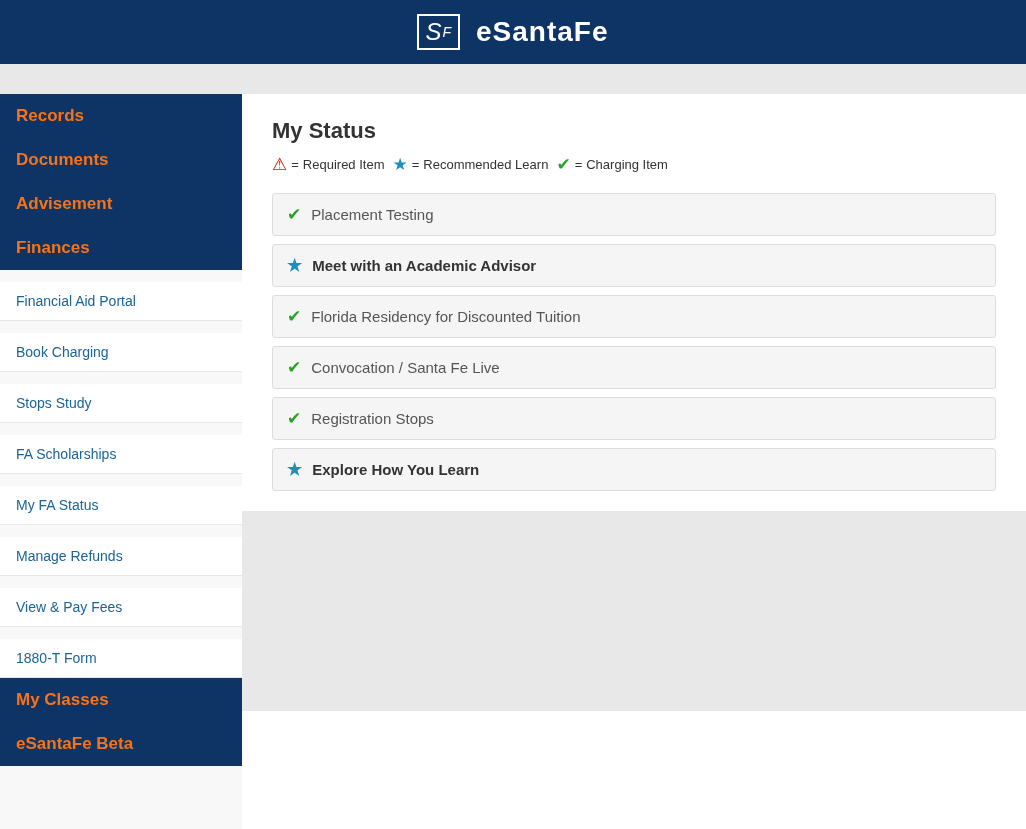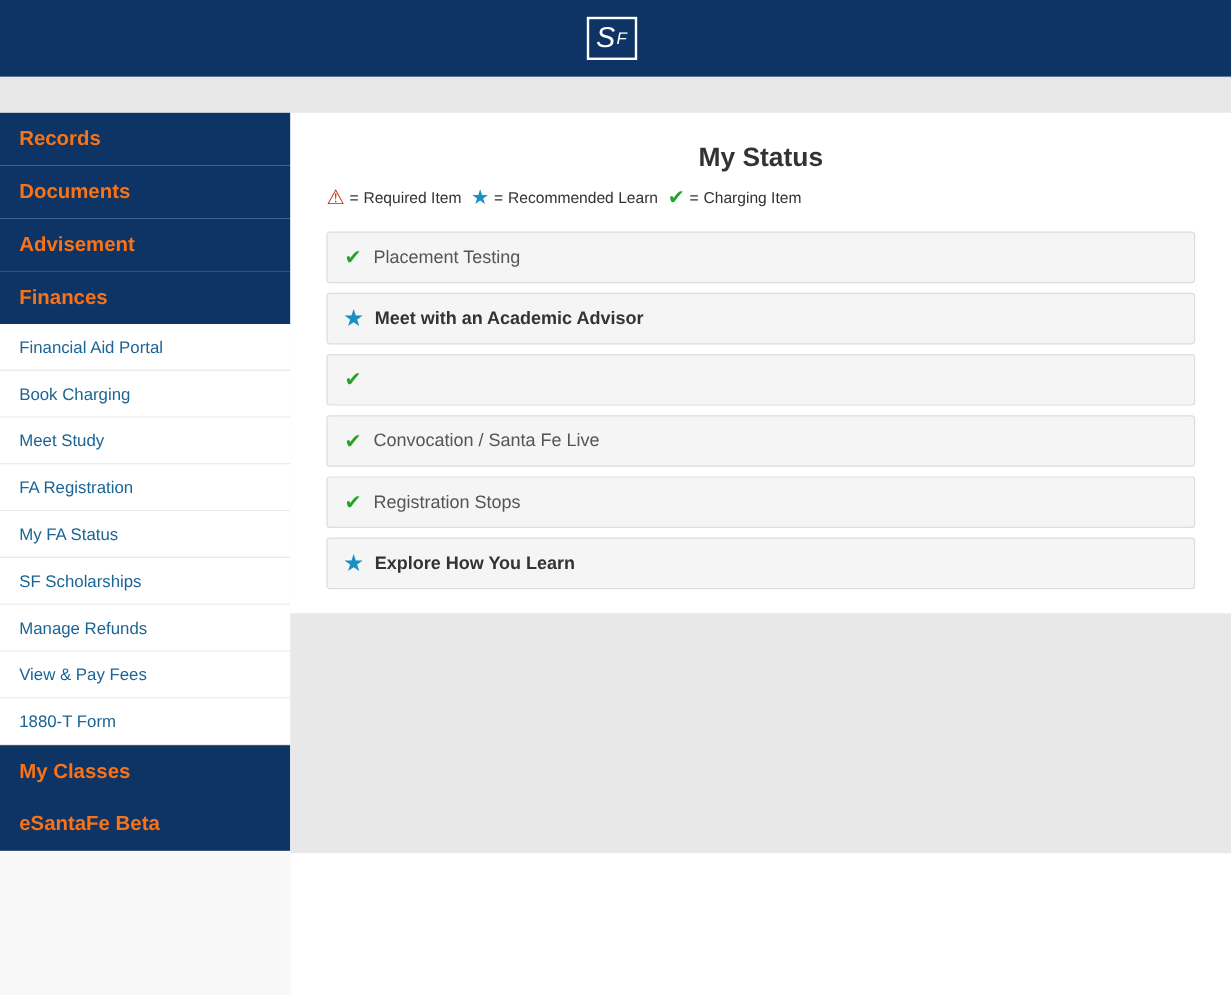--- a/index.html
+++ b/index.html
@@ -60,40 +60,40 @@
       cursor: pointer;
     }
 
     .sidebar-item {
       background-color: white;
       color: #1a6496;
       padding: 11px 16px;
       font-size: 14px;
       border-bottom: 1px solid #e8e8e8;
       cursor: pointer;
+      margin-top: 12px;
     }
     .sidebar-item.active {
       background-color: #fff;
       font-weight: normal;
     }
 
     
     #content {
       flex: 1;
       background: white;
       padding: 24px 30px;
       position: relative;
     }
 
     #content h2 {
       font-size: 22px;
       font-weight: bold;
       color: #333;
       margin-bottom: 10px;
-      text-align: center;
     }
 
     .legend {
       display: flex;
       align-items: center;
       gap: 8px;
       font-size: 13px;
       color: #333;
       margin-bottom: 18px;
       flex-wrap: wrap;
@@ -154,20 +154,21 @@
       height: 200px;
       margin: 0 -30px -24px -30px;
       margin-top: 20px;
     }
   </style>
 </head>
 <body>
 
 <div id="header">
   <span class="sf-logo">S<sub>F</sub></span>
+  <span>eSantaFe</span>
 </div>
 
 <div id="subheader"></div>
 
 <div id="main-layout">
 
   <div id="sidebar">
 
     <div class="sidebar-section-header">
       <span>Records</span>
@@ -190,30 +191,27 @@
         <span>Financial Aid Portal</span>
       </div>
 
       <div class="arrow-right">←</div>
     </div>
 
     <div class="sidebar-item">
       <span>Book Charging</span>
     </div>
     <div class="sidebar-item">
-      <span>Meet Study</span>
-    </div>
-    <div class="sidebar-item">
-      <span>FA Registration</span>
+      <span>Stops Study</span>
+    </div>
+    <div class="sidebar-item">
+      <span>FA Scholarships</span>
     </div>
     <div class="sidebar-item">
       <span>My FA Status</span>
-    </div>
-    <div class="sidebar-item">
-      <span>SF Scholarships</span>
     </div>
     <div class="sidebar-item">
       <span>Manage Refunds</span>
     </div>
     <div class="sidebar-item">
       <span>View &amp; Pay Fees</span>
     </div>
     <div class="sidebar-item">
       <span>1880-T Form</span>
     </div>
@@ -260,20 +258,21 @@
         <span>Placement Testing</span>
       </div>
 
       <div class="status-row recommended">
         <span class="icon-star">★</span>
         <span>Meet with an Academic Advisor</span>
       </div>
 
       <div class="status-row completed">
         <span class="icon-check">✔</span>
+        <span>Florida Residency for Discounted Tuition</span>
       </div>
 
       <div class="status-row completed">
         <span class="icon-check">✔</span>
         <span>Convocation / Santa Fe Live</span>
       </div>
 
       <div class="status-row completed">
         <span class="icon-check">✔</span>
         <span>Registration Stops</span>

